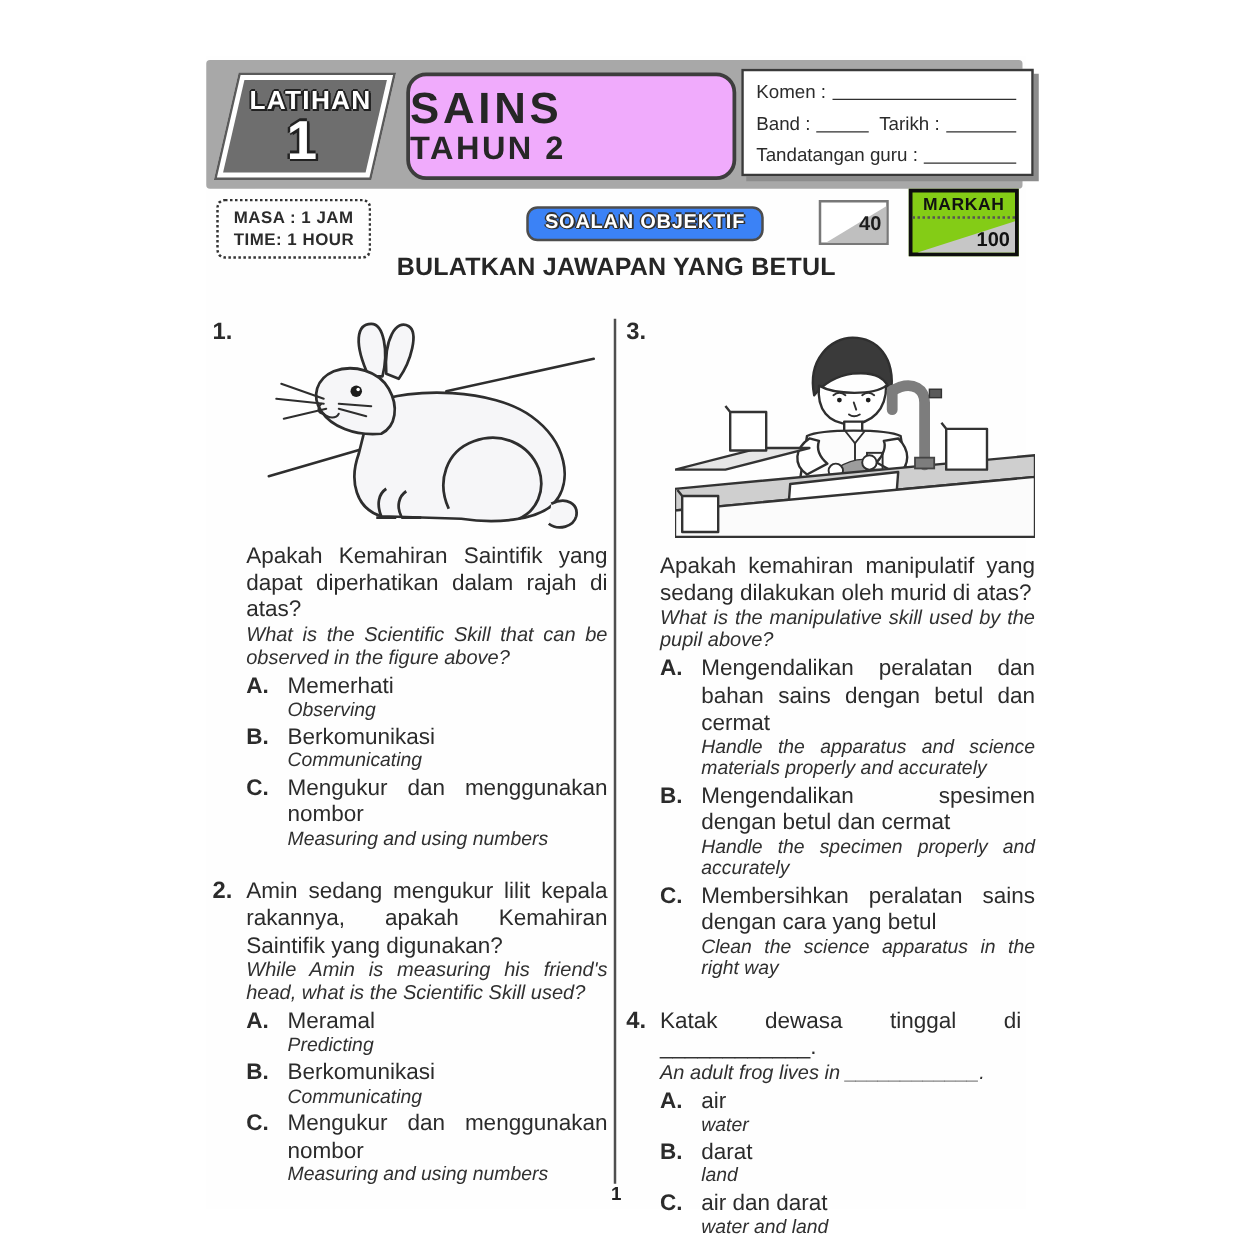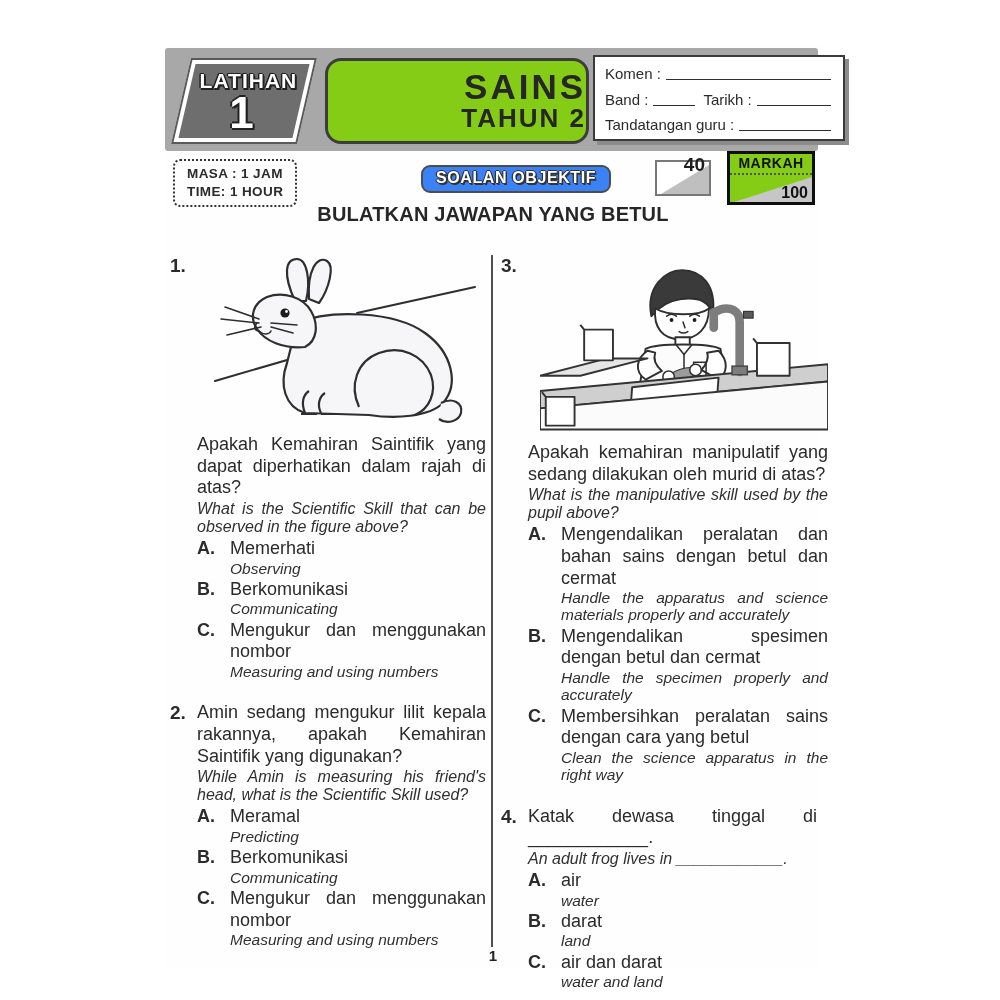--- a/index.html
+++ b/index.html
@@ -10,43 +10,43 @@
   .band{position:absolute;left:0;top:3px;width:653px;height:103px;background:#a8a8a8;border-radius:3px;}
   .latihan-outer{position:absolute;left:16px;top:10px;width:126px;height:86px;background:#ffffff;
     border:2px solid #5a5a5a;transform:skewX(-13deg);padding:4px;box-sizing:border-box;}
   .latihan-inner{width:100%;height:100%;background:#6e6e6e;display:flex;flex-direction:column;
     align-items:center;justify-content:center;}
   .latihan-text{transform:skewX(13deg);text-align:center;color:#fff;font-weight:800;}
   .latihan-word{font-size:21px;letter-spacing:1px;
     text-shadow:-1.5px 0 #222,1.5px 0 #222,0 -1.5px #222,0 1.5px #222,1px 1px #222,-1px -1px #222,2px 2px 0 #222;}
   .latihan-num{font-size:44px;line-height:0.9;
     text-shadow:-2px 0 #222,2px 0 #222,0 -2px #222,0 2px #222,2px 2px 0 #222;}
-  .title-box{position:absolute;left:160px;top:10px;width:258px;height:80px;background:#84cc16;
-    border:3px solid #3d3d3d;border-radius:16px;display:flex;flex-direction:column;align-items:flex-end;
+  .title-box{position:absolute;left:160px;top:10px;width:258px;height:80px;background:#f0abfc;
+    border:3px solid #3d3d3d;border-radius:16px;display:flex;flex-direction:column;align-items:flex-start;
     justify-content:center;}
   .subject{font-size:35px;font-weight:800;letter-spacing:3px;color:#262626;line-height:1;}
   .year{font-size:26px;font-weight:800;letter-spacing:2px;color:#262626;line-height:1.1;}
-  .komen-box{position:absolute;left:428px;top:7px;width:252px;height:86px;background:#ffffff;
+  .komen-box{position:absolute;left:428px;top:7px;width:234px;height:86px;background:#ffffff;
     border:2px solid #3a3a3a;box-shadow:4px 4px 0 0 #8c8c8c;padding:8px 10px 6px;box-sizing:border-box;
     display:flex;flex-direction:column;justify-content:space-between;font-size:15px;}
   .k-row{display:flex;align-items:flex-end;white-space:nowrap;}
   .k-line{border-bottom:1.6px solid #2f2f2f;height:14px;margin:0 2px 2px 5px;}
   .k-line.grow{flex:1;}
   .k-line.w46{width:42px;margin-right:8px;}
 
   
   .masa-box{position:absolute;left:8px;top:114px;border:2px dotted #333;border-radius:7px;
     padding:4px 12px 5px;font-weight:700;font-size:13.5px;line-height:1.3;letter-spacing:0.4px;}
   .soalan-badge{position:absolute;left:256px;top:120px;background:#3b82f6;border:2px solid #4d4d4d;
     border-radius:9px;padding:2px 13px 4px;color:#fff;font-weight:800;font-size:16px;letter-spacing:0.6px;
     text-shadow:-1.2px 0 #333,1.2px 0 #333,0 -1.2px #333,0 1.2px #333,1.5px 1.5px 0 #333;}
   .box40{position:absolute;left:490px;top:115px;width:52px;height:32px;background:#fff;border:2px solid #787878;}
   .box40 .tri{position:absolute;right:0;bottom:0;width:0;height:0;
     border-left:48px solid transparent;border-bottom:29px solid #bfbfbf;}
-  .box40 .val{position:absolute;right:4px;bottom:18px;font-weight:700;font-size:19px;color:#1d1d1d;}
+  .box40 .val{position:absolute;right:4px;bottom:5px;font-weight:700;font-size:16px;color:#1d1d1d;}
   .markah-box{position:absolute;left:562px;top:106px;width:82px;height:48px;background:#84cc16;
     border:3px solid #0e0e0e;box-sizing:content-box;}
   .markah-label{font-weight:800;font-size:14px;letter-spacing:0.5px;text-align:center;color:#111;
     border-bottom:2px dotted #555;padding:1px 0 2px;}
   .markah-low{position:relative;height:27px;}
   .markah-low .tri{position:absolute;right:0;bottom:0;width:0;height:0;
     border-left:78px solid transparent;border-bottom:25px solid #c6c6c6;}
   .markah-low .val{position:absolute;right:4px;bottom:0;font-weight:800;font-size:16px;color:#111;}
 
   

